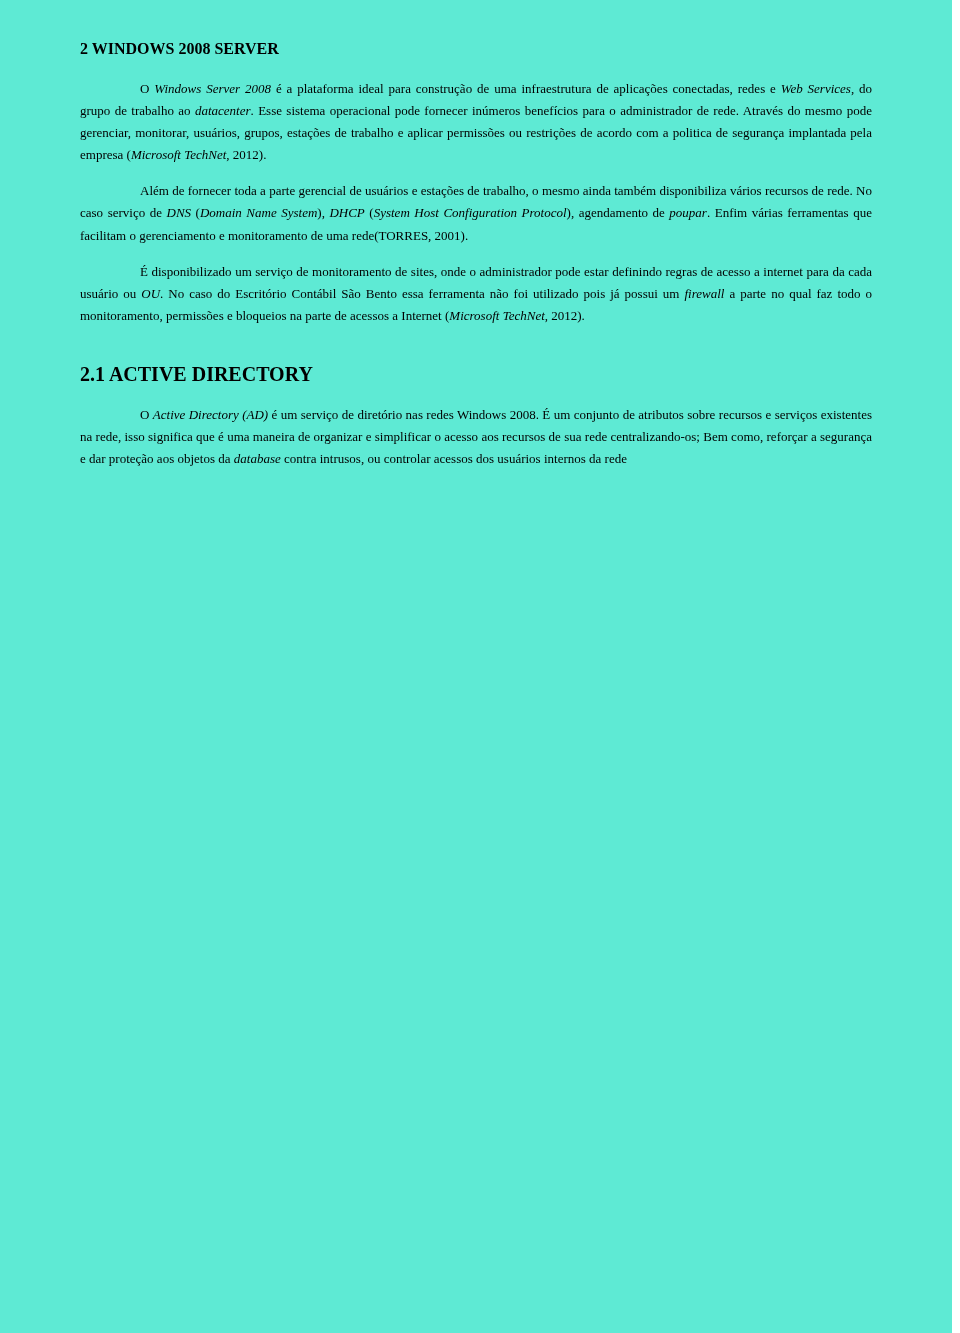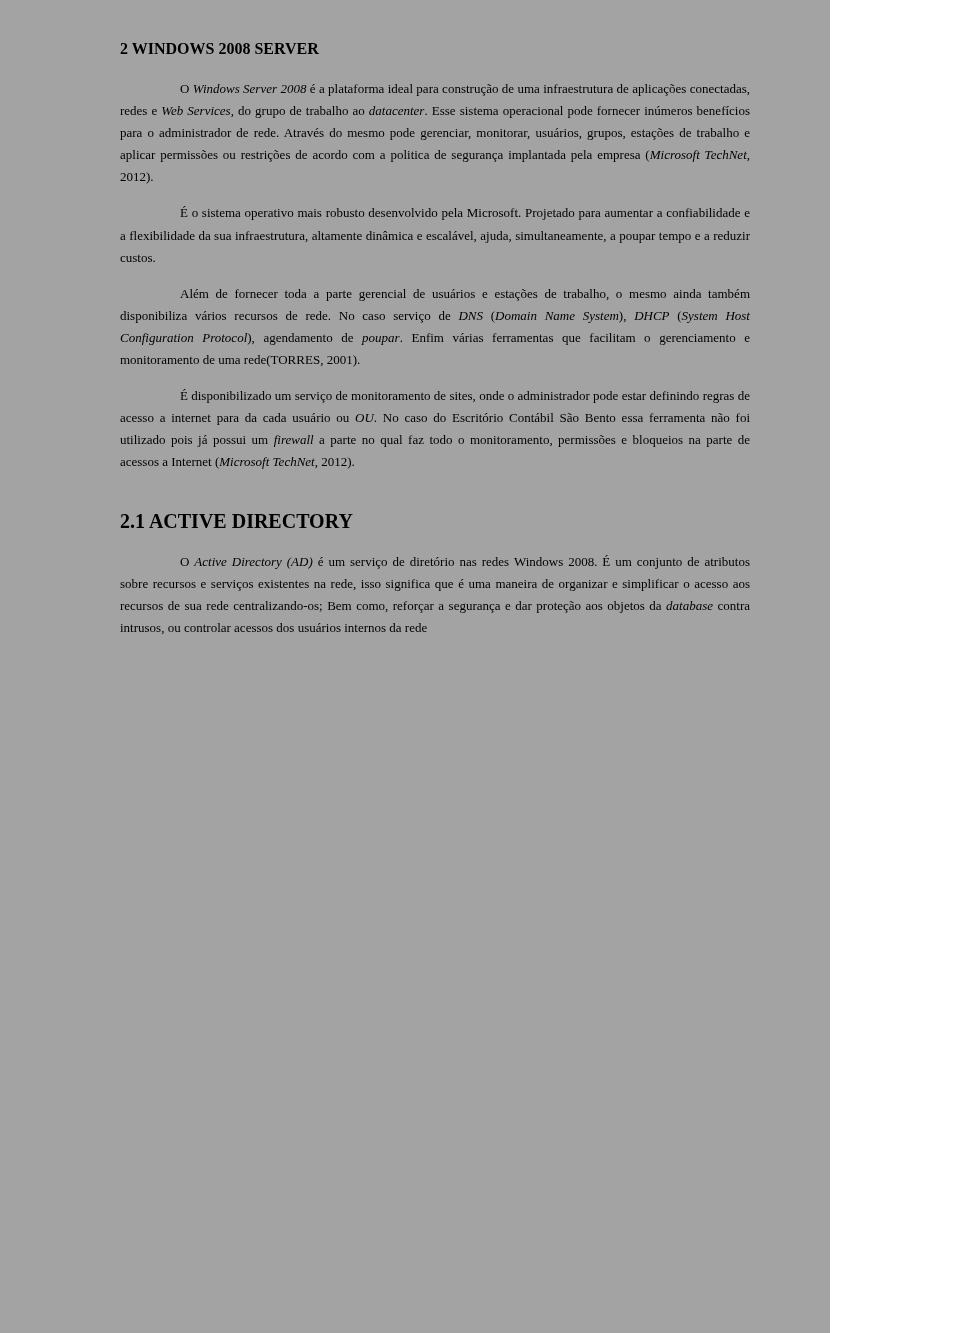--- a/index.html
+++ b/index.html
@@ -11,24 +11,24 @@
     body {
       background: #ffffff;
       font-family: "Times New Roman", Times, serif;
       font-size: 15px;
       color: #000000;
       width: 960px;
       min-height: 1333px;
     }
 
     .page {
-      width: 830px;
+      width: 952px;
       min-height: 1333px;
-      background: #a3a3a3;
-      padding: 40px 80px 60px 120px;
+      background: #5eead4;
+      padding: 40px 80px 60px 80px;
     }
 
     .section-heading {
       font-size: 16px;
       font-weight: bold;
       margin-bottom: 20px;
       font-family: "Times New Roman", Times, serif;
     }
 
     .subsection-heading {
@@ -59,23 +59,20 @@
 <body>
 
 <div class="page">
 
   <h2 class="section-heading">2 WINDOWS 2008 SERVER</h2>
 
   <p class="paragraph indent">
     O <em>Windows Server 2008</em> é a plataforma ideal para construção de uma infraestrutura de aplicações conectadas, redes e <em>Web Services</em>, do grupo de trabalho ao <em>datacenter</em>. Esse sistema operacional pode fornecer inúmeros benefícios para o administrador de rede. Através do mesmo pode gerenciar, monitorar, usuários, grupos, estações de trabalho e aplicar permissões ou restrições de acordo com a politica de segurança implantada pela empresa (<em>Microsoft TechNet</em>, 2012).
   </p>
 
-  <p class="paragraph indent">
-    É o sistema operativo mais robusto desenvolvido pela Microsoft. Projetado para aumentar a confiabilidade e a flexibilidade da sua infraestrutura, altamente dinâmica e escalável, ajuda, simultaneamente, a poupar tempo e a reduzir custos.
-  </p>
 
   <p class="paragraph indent">
     Além de fornecer toda a parte gerencial de usuários e estações de trabalho, o mesmo ainda também disponibiliza vários recursos de rede. No caso serviço de <em>DNS</em> (<em>Domain Name System</em>), <em>DHCP</em> (<em>System Host Configuration Protocol</em>), agendamento de <em>poupar</em>. Enfim várias ferramentas que facilitam o gerenciamento e monitoramento de uma rede(TORRES, 2001).
   </p>
 
   <p class="paragraph indent">
     É disponibilizado um serviço de monitoramento de sites, onde o administrador pode estar definindo regras de acesso a internet para da cada usuário ou <em>OU</em>. No caso do Escritório Contábil São Bento essa ferramenta não foi utilizado pois já possui um <em>firewall</em> a parte no qual faz todo o monitoramento, permissões e bloqueios na parte de acessos a Internet (<em>Microsoft TechNet</em>, 2012).
   </p>
 
   <h2 class="subsection-heading">2.1 ACTIVE DIRECTORY</h2>

